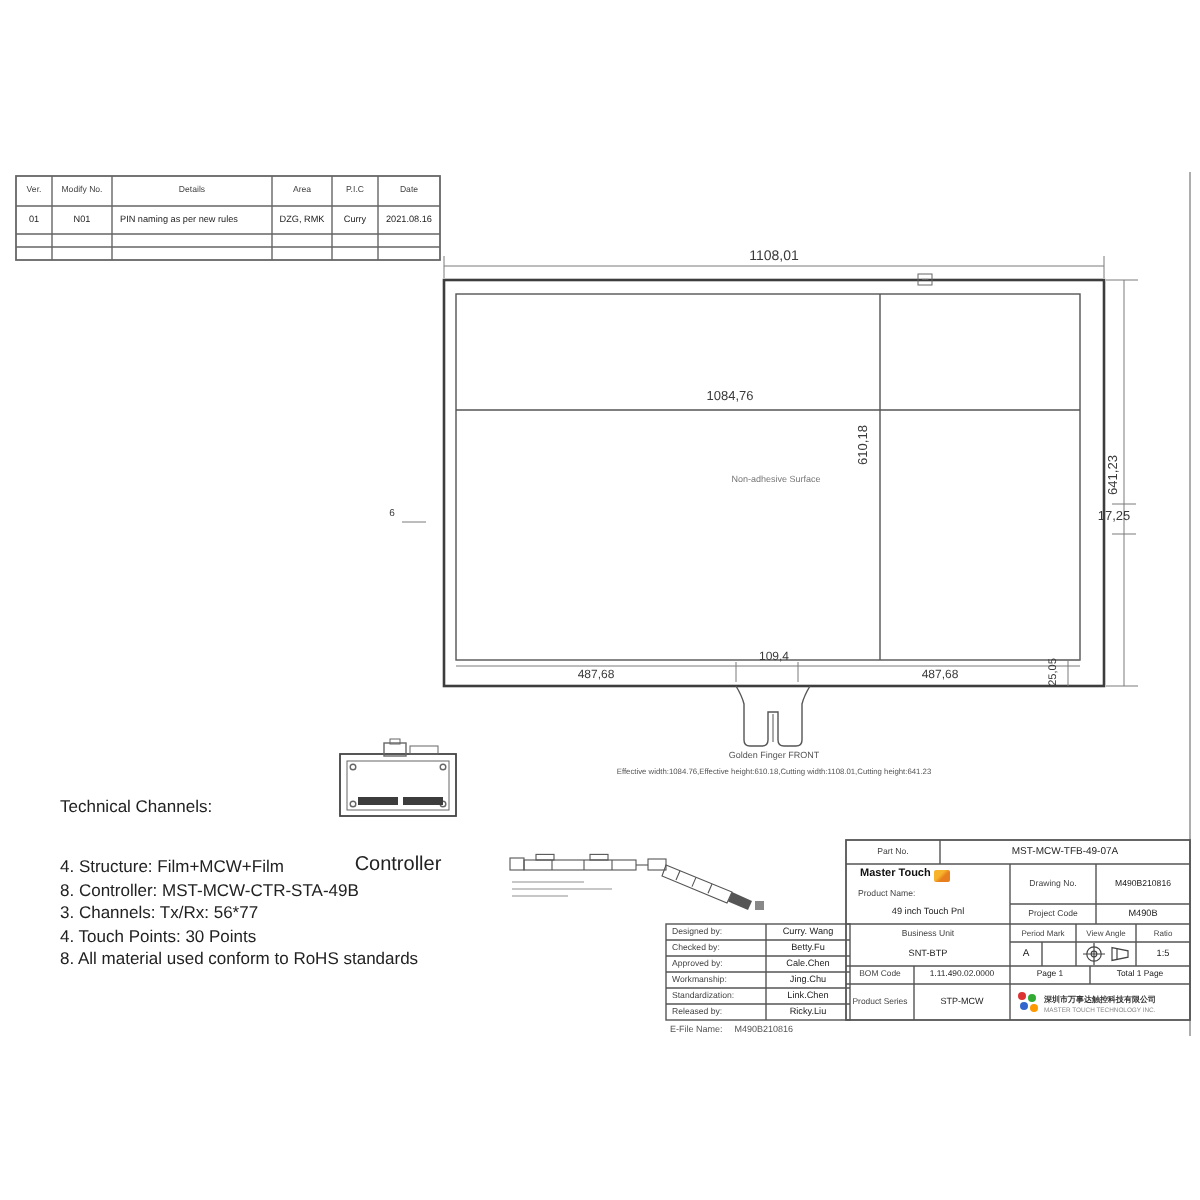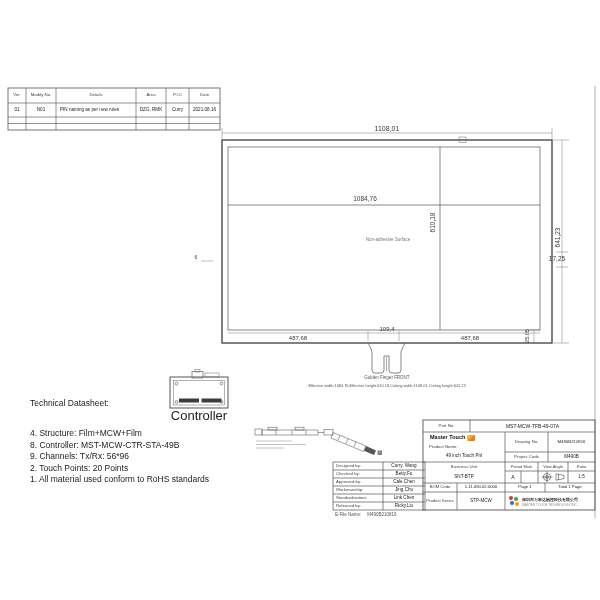--- a/index.html
+++ b/index.html
@@ -123,28 +123,28 @@
 <div class="abs c dim rot" style="left:538px;top:233px;width:40px;height:9px">641,23</div>
 <div class="abs c dim" style="left:540px;top:255px;width:34px;height:9px">17,25</div>
 <div class="abs c rot" style="left:515px;top:332px;width:26px;height:8px;font-size:5.5px;color:#3a3a3a">25,05</div>
 <div class="abs c" style="left:191px;top:253px;width:10px;height:8px;font-size:5px;color:#3a3a3a">6</div>
 <div class="abs c dimsm" style="left:278px;top:334px;width:40px;height:8px">487,68</div>
 <div class="abs c dimsm" style="left:367px;top:325px;width:40px;height:8px">109,4</div>
 <div class="abs c dimsm" style="left:450px;top:334px;width:40px;height:8px">487,68</div>
 <div class="abs c" style="left:348px;top:237px;width:80px;height:7px;font-size:4.5px;color:#777">Non-adhesive Surface</div>
 <div class="abs c tiny" style="left:337px;top:375.5px;width:100px;height:6px">Golden Finger FRONT</div>
 <div class="abs c" style="left:257px;top:382.5px;width:260px;height:6px;font-size:3.9px;color:#555">Effective width:1084.76,Effective height:610.18,Cutting width:1108.01,Cutting height:641.23</div>
-<div class="abs c" style="left:175px;top:410px;width:48px;height:10px;font-size:13px;color:#222">Controller</div>
-
-<div class="abs ds" style="left:30px;top:399px">Technical Datasheet:</div>
+<div class="abs c" style="left:175px;top:428px;width:48px;height:10px;font-size:10px;color:#222">Controller</div>
+
+<div class="abs ds" style="left:30px;top:399px">Technical Channels:</div>
 <div class="abs ds" style="left:30px;top:429px">4. Structure: Film+MCW+Film</div>
 <div class="abs ds" style="left:30px;top:440.5px">8. Controller: MST-MCW-CTR-STA-49B</div>
-<div class="abs ds" style="left:30px;top:452px">9. Channels: Tx/Rx: 56*96</div>
-<div class="abs ds" style="left:30px;top:463.5px">2. Touch Points: 20 Points</div>
-<div class="abs ds" style="left:30px;top:475px">1. All material used conform to RoHS standards</div>
+<div class="abs ds" style="left:30px;top:452px">3. Channels: Tx/Rx: 56*77</div>
+<div class="abs ds" style="left:30px;top:463.5px">4. Touch Points: 30 Points</div>
+<div class="abs ds" style="left:30px;top:475px">8. All material used conform to RoHS standards</div>
 
 <div class="abs c tb-label" style="left:423px;top:420px;width:47px;height:12px">Part No.</div>
 <div class="abs c tb-val" style="left:470px;top:420px;width:125px;height:12px;font-size:5px">MST-MCW-TFB-49-07A</div>
 
 <div class="abs l" style="left:430px;top:434px;height:8px;gap:2px">
   <span style="font-size:5.5px;font-weight:bold;color:#111">Master Touch</span>
   <span style="display:inline-block;width:8px;height:6px;background:linear-gradient(135deg,#f7b32b 40%,#e87f1e 60%);border-radius:1px"></span>
 </div>
 <div class="abs l tb-label" style="left:429px;top:444.5px;width:70px;height:6px">Product Name:</div>
 <div class="abs c tb-val" style="left:423px;top:452px;width:82px;height:8px">49 inch Touch Pnl</div>

